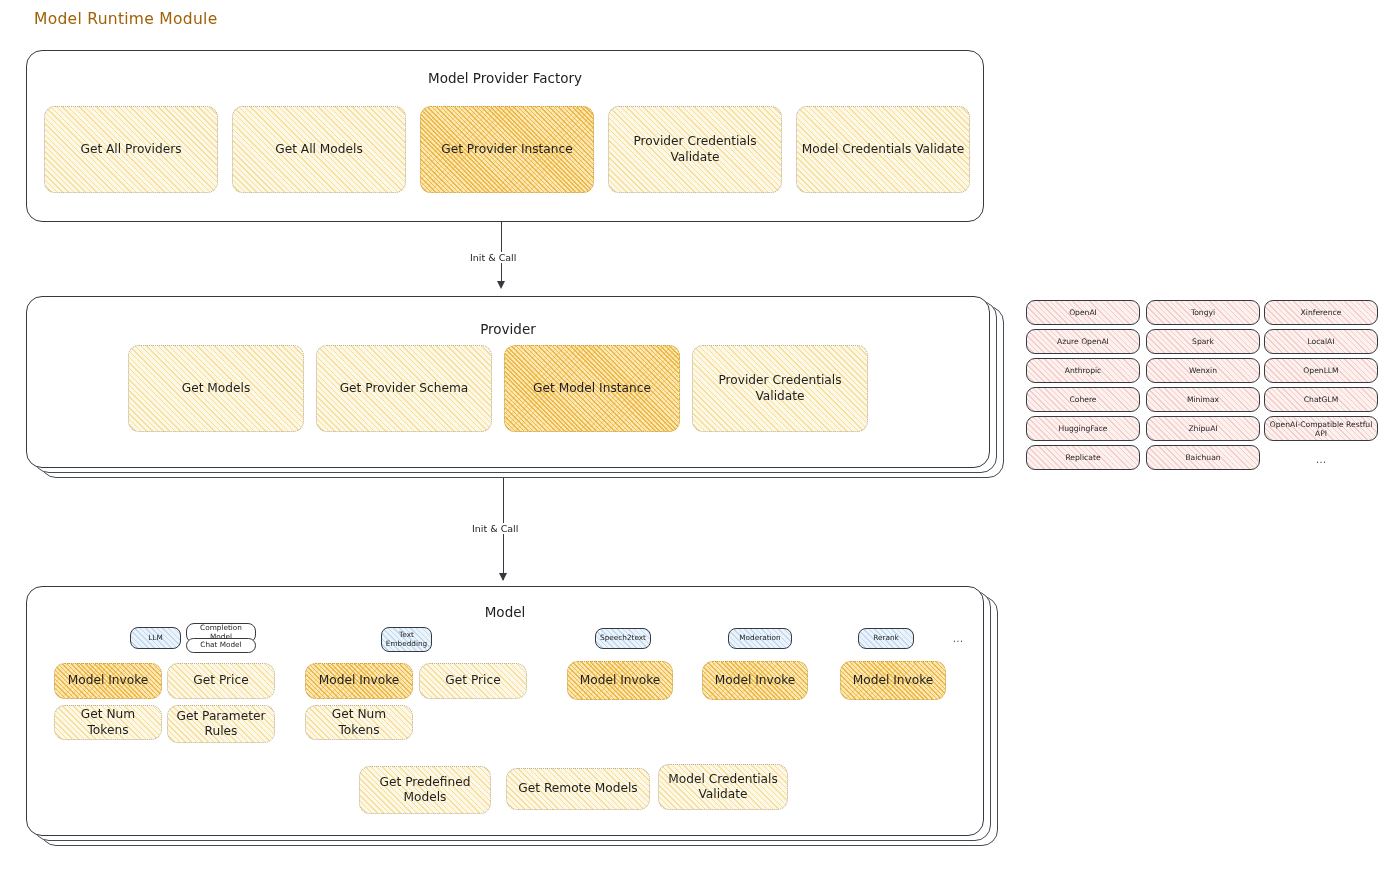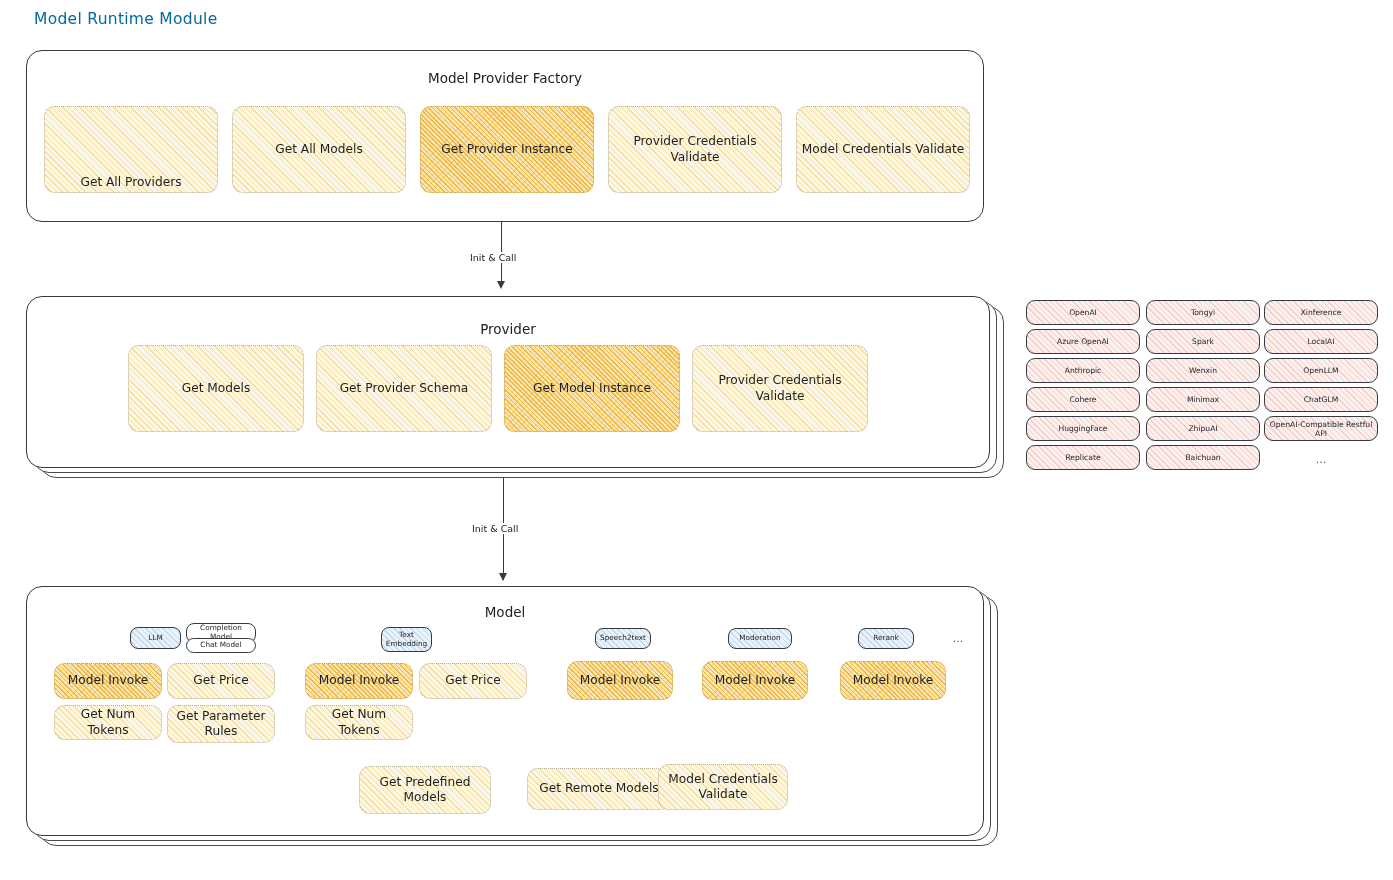--- a/index.html
+++ b/index.html
@@ -40,21 +40,21 @@
   }
 
   
   .hand { font-family: "DejaVu Sans", sans-serif; color: #1e1e1e; }
 
   .title {
     position: absolute;
     left: 34px; top: 10px;
     font-size: 15.5px;
     letter-spacing: .3px;
-    color: #0369a1;
+    color: #a16207;
   }
 
   
   .card {
     position: absolute;
     background: #ffffff;
     border: 1.35px solid #343a40;
     border-radius: 16px;
   }
   .card-shadowlayer {
@@ -148,21 +148,21 @@
 </head>
 <body>
 
 <div id="canvas">
 
   <div class="title hand">Model Runtime Module</div>
 
   <div class="card" style="left:26px; top:50px; width:958px; height:172px;"></div>
   <div class="card-label hand" style="left:26px; top:70px; width:958px;">Model Provider Factory</div>
 
-  <div class="fnbox hach-yellow" style="left:44px; top:106px; width:174px; height:87px;align-items:flex-end;">
+  <div class="fnbox hach-yellow" style="left:44px; top:106px; width:174px; height:87px;">
     <span>Get All Providers</span>
   </div>
   <div class="fnbox hach-orange hi" style="left:420px; top:106px; width:174px; height:87px;">
     <span>Get Provider Instance</span>
   </div>
   <div class="fnbox hach-yellow" style="left:232px; top:106px; width:174px; height:87px;">
     <span>Get All Models</span>
   </div>
   <div class="fnbox hach-yellow" style="left:608px; top:106px; width:174px; height:87px;">
     <span>Provider Credentials Validate</span>
@@ -312,20 +312,20 @@
     <span>Model Invoke</span>
   </div>
 
   <div class="fnbox hach-orange hi" style="left:840px; top:661px; width:106px; height:39px;">
     <span>Model Invoke</span>
   </div>
 
   <div class="fnbox hach-yellow" style="left:359px; top:766px; width:132px; height:48px;">
     <span>Get Predefined Models</span>
   </div>
-  <div class="fnbox hach-yellow" style="left:527px; top:768px; width:144px; height:42px;">
+  <div class="fnbox hach-yellow" style="left:506px; top:768px; width:144px; height:42px;">
     <span>Get Remote Models</span>
   </div>
   <div class="fnbox hach-yellow" style="left:658px; top:764px; width:130px; height:46px;">
     <span>Model Credentials Validate</span>
   </div>
 
 </div>
 
 </body></html>

